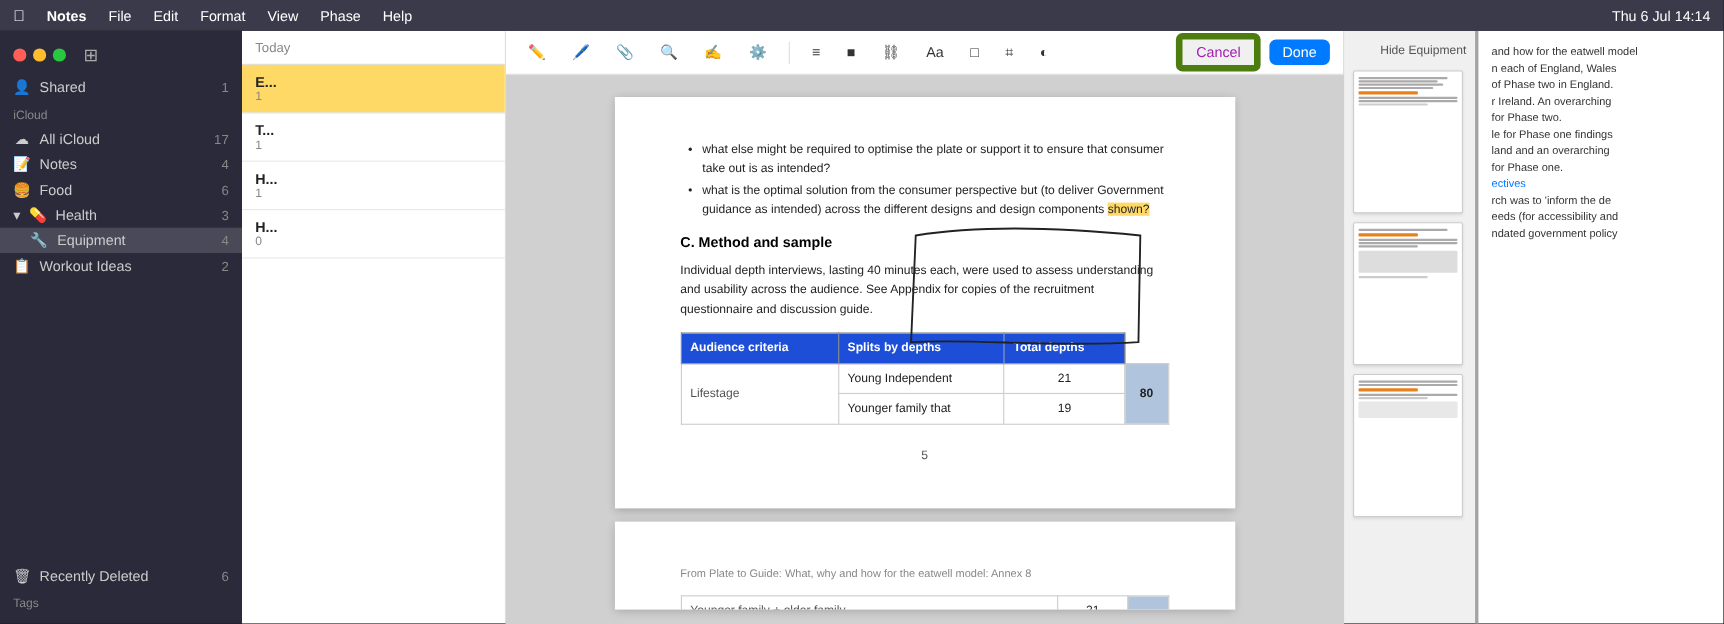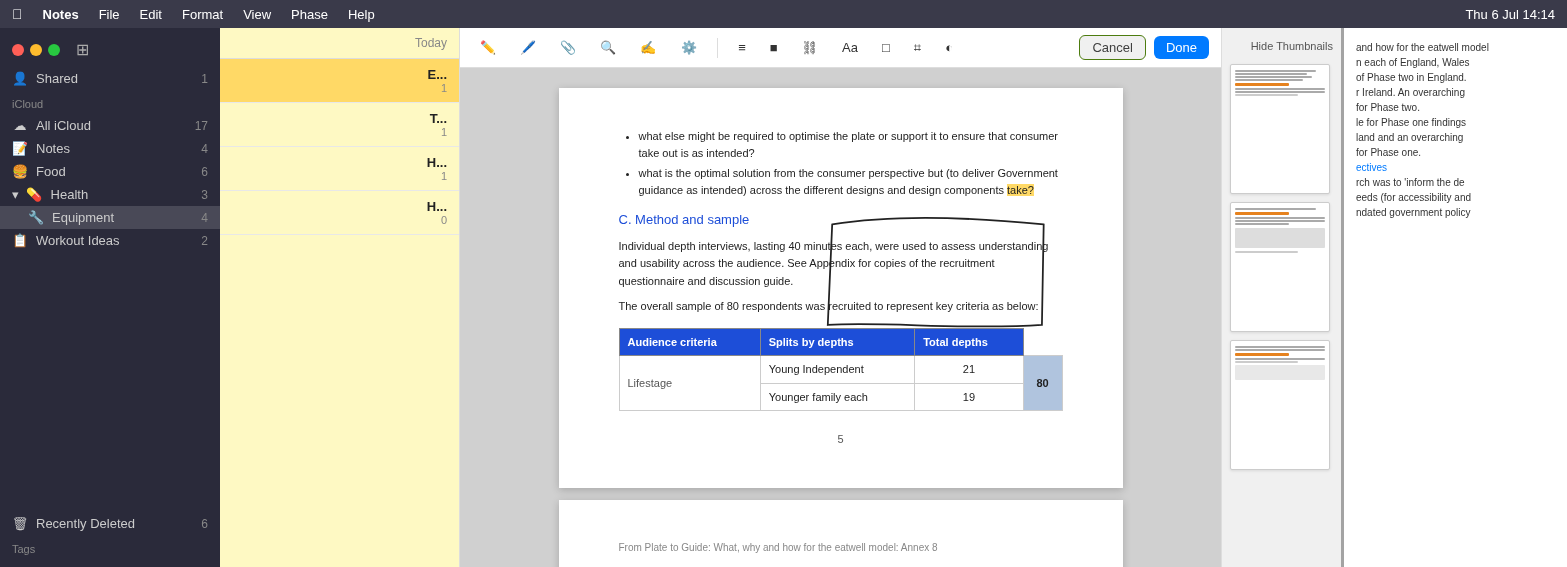--- a/index.html
+++ b/index.html
@@ -61,25 +61,24 @@
     }
     .sidebar-item .count { margin-left: auto; color: #888; font-size: 12px; }
     .sidebar-item.selected { background: rgba(255,255,255,0.15); }
     .sidebar-section { padding: 8px 12px 4px; color: #888; font-size: 11px; }
 
     .sidebar-item .icon { width: 16px; text-align: center; }
 
     
     .note-list {
       width: 240px;
-      background: #fef9c3;
+      background: #ffffff;
       border-right: 1px solid #ddd;
       flex-shrink: 0;
       overflow-y: auto;
-      text-align: right;
     }
     .note-list-header {
       padding: 8px 12px;
       font-size: 12px;
       color: #888;
       border-bottom: 1px solid #ddd;
     }
     .note-list-item {
       padding: 8px 12px;
       border-bottom: 1px solid #e8e8e8;
@@ -114,21 +113,21 @@
       padding: 4px 8px;
       font-size: 13px;
       color: #333;
       cursor: pointer;
       border-radius: 4px;
       border: none;
       background: transparent;
     }
     .toolbar-spacer { flex: 1; }
     .toolbar-right { display: flex; align-items: center; gap: 8px; }
-    .btn-cancel { font-size: 13px; color: #404040; background: #f0f0f0; border: 1px solid #4d7c0f; border-radius: 6px; padding: 4px 12px; cursor: pointer; }
+    .btn-cancel { font-size: 13px; color: #a21caf; background: #f0f0f0; border: 6px solid #4d7c0f; border-radius: 6px; padding: 4px 12px; cursor: pointer; }
     .btn-done { font-size: 13px; color: white; background: #007aff; border: none; border-radius: 6px; padding: 4px 12px; cursor: pointer; }
 
     
     .pages-area {
       flex: 1;
       overflow-y: auto;
       display: flex;
       flex-direction: column;
       align-items: center;
       padding: 20px;
@@ -143,21 +142,21 @@
       font-size: 11px;
       line-height: 1.5;
       color: #222;
       position: relative;
     }
 
     .bullet-list { padding-left: 20px; margin-bottom: 8px; }
     .bullet-list li { margin-bottom: 4px; font-size: 11px; list-style: disc; }
 
     .highlight-yellow { background: #ffd966; }
-    .section-heading { color: #1d4ed8; font-weight: 400; font-size: 13px; margin: 12px 0 8px; }
+    .section-heading { color: #000000; font-weight: 700; font-size: 13px; margin: 12px 0 8px; }
 
     .body-text { font-size: 11px; line-height: 1.6; margin-bottom: 8px; }
 
     
     .data-table { width: 100%; border-collapse: collapse; margin-top: 12px; font-size: 11px; }
     .data-table th { background: #1d4ed8; color: white; padding: 5px 8px; text-align: left; font-weight: 600; border: 1px solid #888; }
     .data-table td { padding: 5px 8px; border: 1px solid #ccc; }
     .data-table .col-total { background: #b0c4de; text-align: center; font-weight: 700; }
     .data-table .col-splits { text-align: center; }
     .data-table .row-label { color: #555; }
@@ -351,45 +350,44 @@
     <div class="pages-area">
 
       <div class="page" style="position:relative;">
 
         <svg class="annotation-svg" viewBox="0 0 640 440">
           <path d="M 310 148 C 390 135 490 142 550 148 L 548 262 C 460 268 370 258 305 262 Z" fill="none" stroke="#222" stroke-width="2"></path>
         </svg>
 
         <ul class="bullet-list">
           <li>what else might be required to optimise the plate or support it to ensure that consumer take out is as intended?</li>
-          <li>what is the optimal solution from the consumer perspective but (to deliver Government guidance as intended) across the different designs and design components <span class="highlight-yellow">take?</span></li>
+          <li>what is the optimal solution from the consumer perspective but (to deliver Government guidance as intended) across the different designs and design components <span class="highlight-yellow">shown?</span></li>
         </ul>
 
         <div class="section-heading">C.    Method and sample</div>
 
         <p class="body-text">Individual depth interviews, lasting 40 minutes each, were used to assess understanding and usability across the audience. See Appendix for copies of the recruitment questionnaire and discussion guide.</p>
-        <p class="body-text">The overall sample of 80 respondents was recruited to represent key criteria as below:</p>
 
         <table class="data-table">
           <thead>
             <tr>
               <th>Audience criteria</th>
               <th>Splits by depths</th>
               <th>Total depths</th>
             </tr>
           </thead>
           <tbody>
             <tr>
               <td class="row-label" rowspan="2">Lifestage</td>
               <td>Young Independent</td>
               <td class="col-splits">21</td>
               <td class="col-total" rowspan="2">80</td>
             </tr>
             <tr>
-              <td>Younger family each</td>
+              <td>Younger family that</td>
               <td class="col-splits">19</td>
             </tr>
           </tbody>
         </table>
 
         <div class="page-number">5</div>
       </div>
 
       <div class="page" style="height:100px; overflow:hidden;">
         <div class="page-footer">From Plate to Guide: What, why and how for the eatwell model: Annex 8</div>
@@ -401,21 +399,21 @@
               <td class="col-total"></td>
             </tr>
           </tbody>
         </table>
       </div>
 
     </div>
   </div>
 
   <div class="thumbnails-panel">
-    <div class="thumbnails-header">Hide Thumbnails</div>
+    <div class="thumbnails-header">Hide Equipment</div>
     <div class="thumbnail">
       <div class="thumbnail-inner">
         <div class="thumb-line" style="width:90%"></div>
         <div class="thumb-line" style="width:80%"></div>
         <div class="thumb-line" style="width:85%"></div>
         <div class="thumb-line" style="width:75%"></div>
         <div class="thumb-heading"></div>
         <div class="thumb-line"></div>
         <div class="thumb-line"></div>
         <div class="thumb-line-short"></div>

